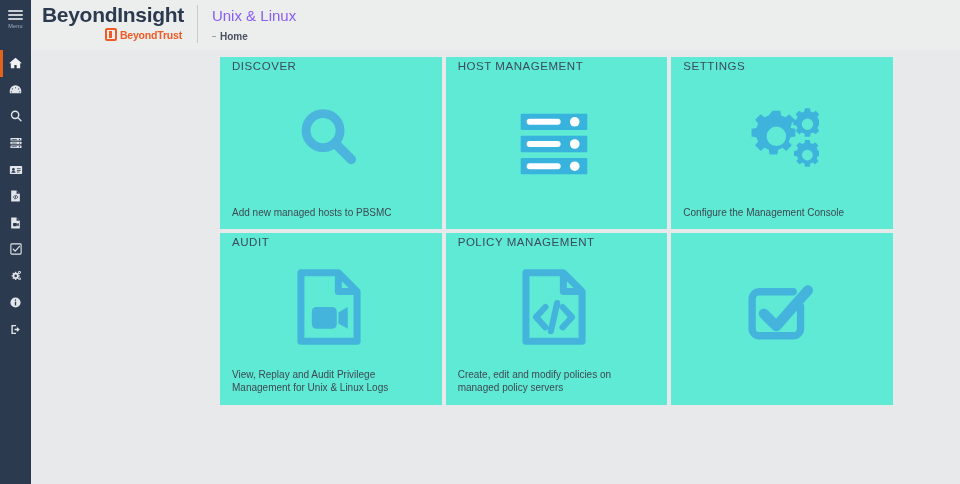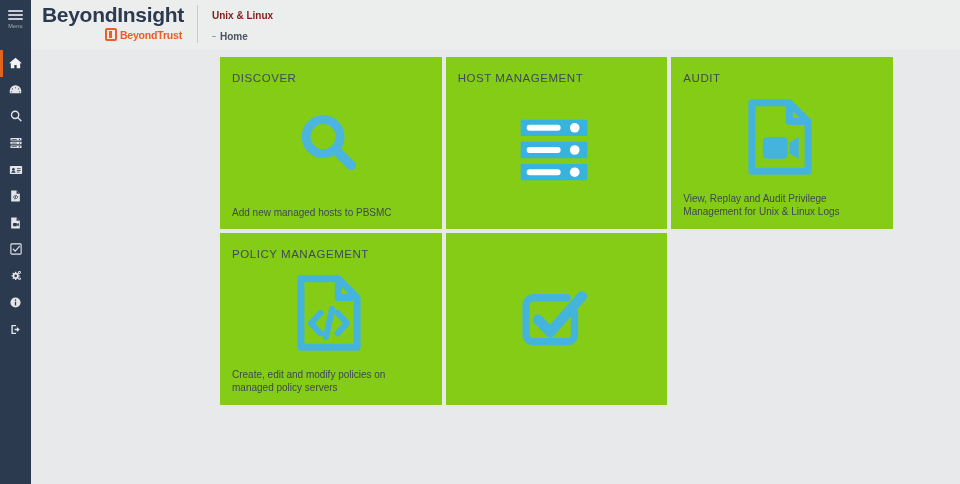--- a/index.html
+++ b/index.html
@@ -63,37 +63,37 @@
     width: 12px; height: 13px; border: 2px solid #ee5b25; border-radius: 2px;
     position: relative; flex: 0 0 12px;
   }
   .bt-mark::after {
     content: ""; position: absolute; left: 2px; top: 1px;
     width: 3px; height: 7px; background: #ee5b25;
   }
   .bt-word { font-size: 10.5px; font-weight: bold; color: #ee5b25; letter-spacing: -0.2px; }
   .header-divider { width: 1px; background: #c9cccf; height: 38px; margin: 5px 0 0 13px; }
   .page-head { padding: 7px 0 0 14px; }
-  .page-title { font-size: 10px; color: #7f1d1d; font-weight: bold; line-height: 18px; }
+  .page-title { font-size: 15px; color: #8b5cf6; font-weight: normal; line-height: 18px; }
   .breadcrumb { display: flex; align-items: center; gap: 4px; margin-top: 6px; }
   .crumb-dash { width: 4px; height: 1px; background: #9aa2ac; }
   .crumb-link { font-size: 10px; font-weight: bold; color: #4a5260; cursor: pointer; }
 
   
   .content { flex: 1 1 auto; background: #e8e9ea; padding: 7px 67px 0 189px; }
   .grid {
     display: grid;
     grid-template-columns: repeat(3, 1fr);
     grid-auto-rows: 172px;
     gap: 4px;
   }
   .card {
-    background: #84cc16;
+    background: #5eead4;
     display: flex; flex-direction: column;
-    padding: 14px 14px 10px 10px;
+    padding: 2px 14px 10px 10px;
     cursor: pointer;
     position: relative;
   }
   .card-title {
     font-size: 11.5px; color: #3d4a5c; letter-spacing: .55px;
     font-weight: normal; line-height: 14px; padding-left: 2px;
   }
   .card-icon {
     flex: 1 1 auto;
     display: flex; align-items: center; justify-content: center;
@@ -288,20 +288,31 @@
               <rect x="13" y="9" width="46" height="8" rx="4" fill="#fff"></rect>
               <rect x="13" y="39" width="46" height="8" rx="4" fill="#fff"></rect>
               <rect x="13" y="69" width="46" height="8" rx="4" fill="#fff"></rect>
               <circle cx="78" cy="13" r="6.5" fill="#fff"></circle>
               <circle cx="78" cy="43" r="6.5" fill="#fff"></circle>
               <circle cx="78" cy="73" r="6.5" fill="#fff"></circle>
             </svg>
           </div>
         </section>
 
+        <section class="card">
+          <div class="card-title">SETTINGS</div>
+          <div class="card-icon">
+            <svg width="78" height="72" viewBox="0 0 104 96" fill="#3eb4dd">
+              <path d="M37 18l-5.8 2.4-5-4.1-7.4 7.4 4.1 5L20.5 34.5l-6.5 1v10.5l6.5 1 2.4 5.8-4.1 5 7.4 7.4 5-4.1 5.8 2.4 1 6.5h10.5l1-6.5 5.8-2.4 5 4.1 7.4-7.4-4.1-5 2.4-5.8 6.5-1V35.5l-6.5-1L67.6 28.7l4.1-5-7.4-7.4-5 4.1L53.5 18l-1-6.5H42Zm10.2 14.8a13 13 0 1 1 0 26 13 13 0 0 1 0-26Z"></path>
+              <path d="M84.5 12.5l-3.7 1.6-3.2-2.6-4.8 4.8 2.6 3.2-1.6 3.7-4.2.7v6.8l4.2.7 1.6 3.7-2.6 3.2 4.8 4.8 3.2-2.6 3.7 1.6.7 4.2h6.8l.7-4.2 3.7-1.6 3.2 2.6 4.8-4.8-2.6-3.2 1.6-3.7 4.2-.7v-6.8l-4.2-.7-1.6-3.7 2.6-3.2-4.8-4.8-3.2 2.6-3.7-1.6-.7-4.2h-6.8Zm4.1 9.6a7.6 7.6 0 1 1 0 15.2 7.6 7.6 0 0 1 0-15.2Z"></path>
+              <path d="M84.7 54.5l-3.5 1.5-3-2.4-4.5 4.5 2.4 3-1.5 3.5-4 .6v6.4l4 .6 1.5 3.5-2.4 3 4.5 4.5 3-2.4 3.5 1.5.6 4h6.4l.6-4 3.5-1.5 3 2.4 4.5-4.5-2.4-3 1.5-3.5 4-.6v-6.4l-4-.6-1.5-3.5 2.4-3-4.5-4.5-3 2.4-3.5-1.5-.6-4h-6.4Zm3.8 9a7.2 7.2 0 1 1 0 14.4 7.2 7.2 0 0 1 0-14.4Z"></path>
+            </svg>
+          </div>
+          <div class="card-desc">Configure the Management Console</div>
+        </section>
 
         <section class="card row2">
           <div class="card-title">AUDIT</div>
           <div class="card-icon">
             <svg width="66" height="78" viewBox="0 0 84 100" fill="none">
               <path d="M6 6h48l24 24v64H6Z" stroke="#44b4dd" stroke-width="9" stroke-linejoin="round"></path>
               <path d="M54 6v24h24" stroke="#44b4dd" stroke-width="9" stroke-linejoin="round" fill="none"></path>
               <rect x="20" y="50" width="32" height="28" rx="6" fill="#44b4dd"></rect>
               <path d="M54 57 66 50v28l-12-7Z" fill="#44b4dd"></path>
             </svg>

